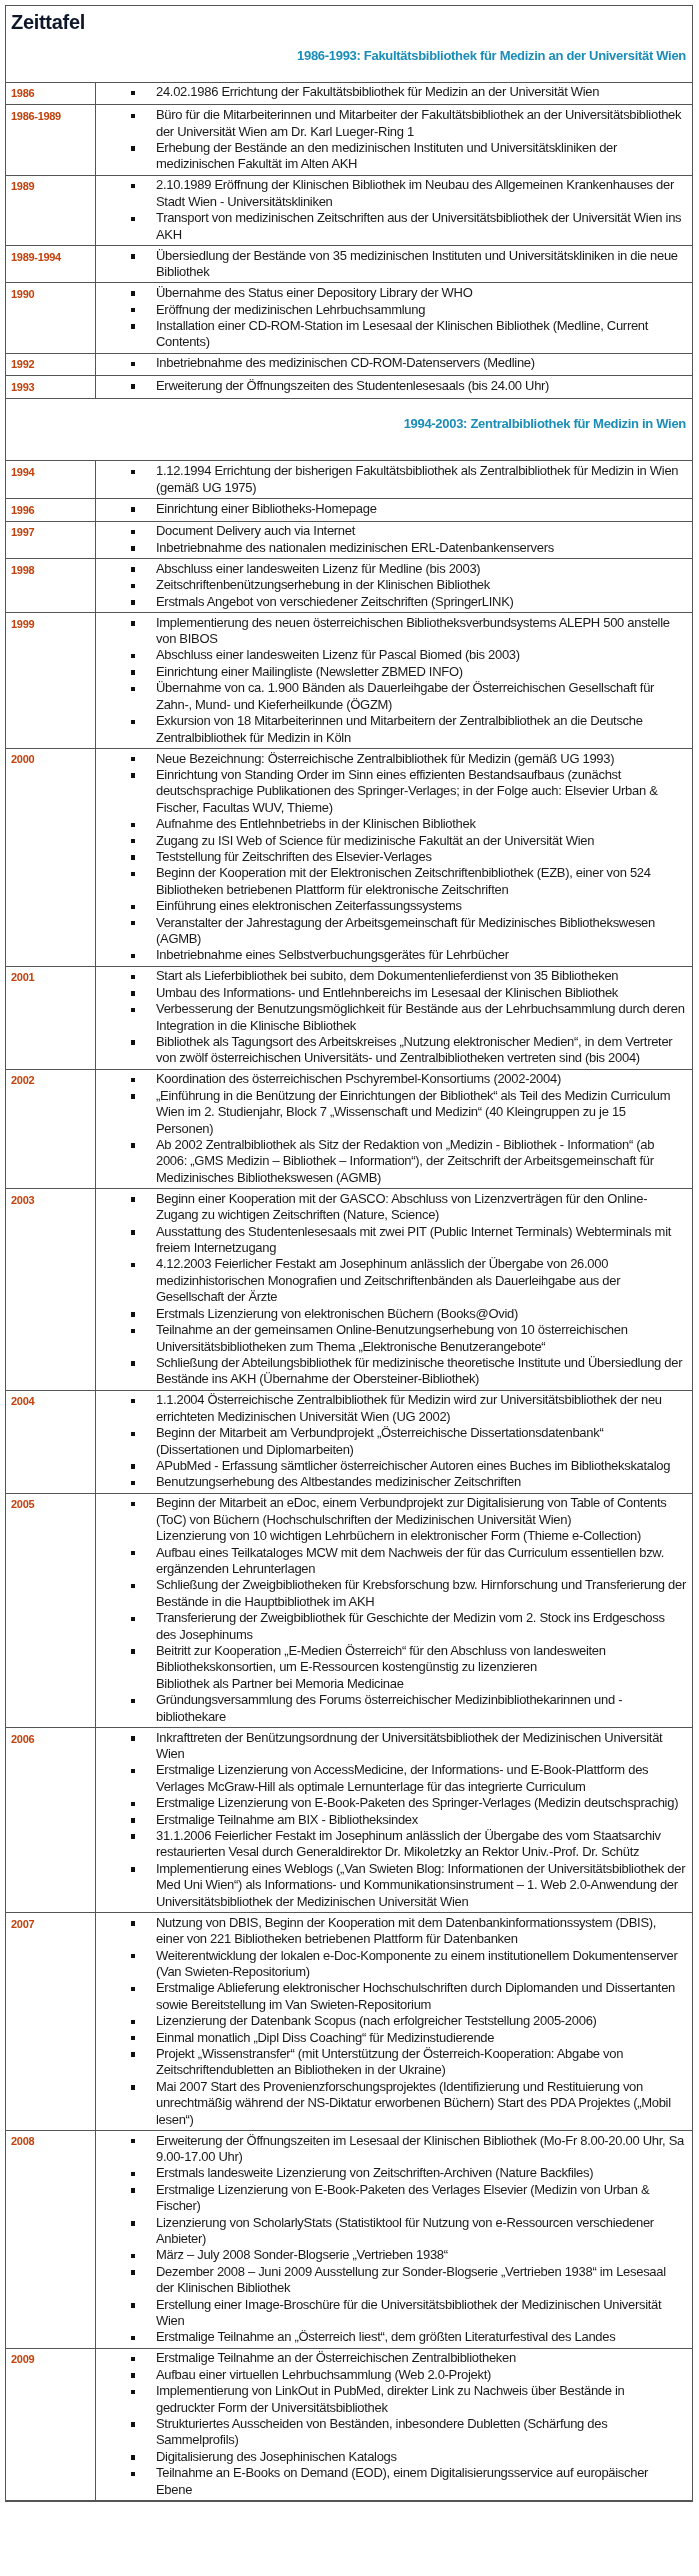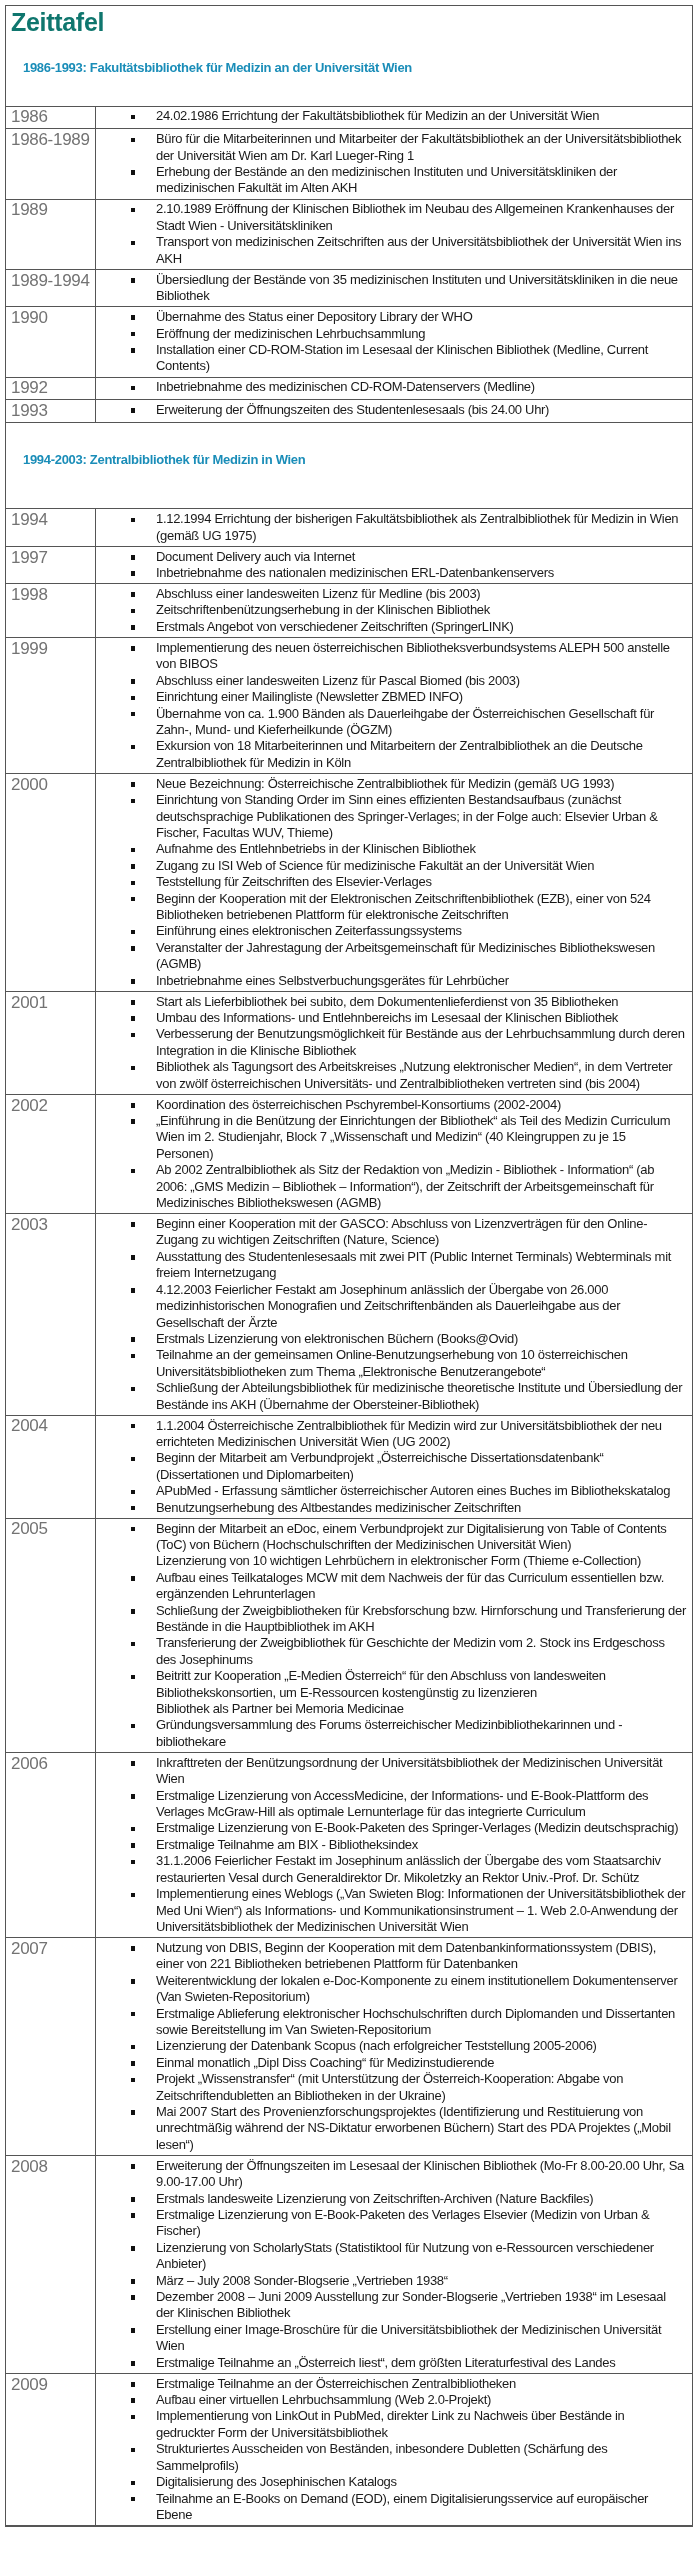--- a/index.html
+++ b/index.html
@@ -1,26 +1,26 @@
 <!DOCTYPE html>
 <html style="font-size:14.5px"><head>
 <meta charset="utf-8">
 <style>
   html, body { margin: 0; padding: 0; background: #ffffff; }
   body { width: 700px; font-family: "Liberation Sans", sans-serif; color: #1a1a1a; }
   .sheet { position: relative; margin: 4.5px 0 0 4.5px; width: 688px; border: 0.9px solid #555; box-sizing: border-box; }
   .title-cell { padding: 5.5px 5.5px 0 5.5px; }
-  .page-title { color: #0f766e; font-weight: bold; font-size: 25px; letter-spacing: -0.3px; line-height: 23.6px; margin: 0; }
+  .page-title { color: #0f172a; font-weight: bold; font-size: 20px; letter-spacing: -0.3px; line-height: 23.6px; margin: 0; }
   .section-head { border-bottom: 0.9px solid #555; padding: 9px 5.5px 16.4px 5.5px; }
   .section-head.first { padding-top: 12.7px; }
-  .section-title { color: #1a8db8; font-weight: bold; font-size: 13px; letter-spacing: -0.3px; margin: 12px; line-height: 18px; }
+  .section-title { color: #1a8db8; font-weight: bold; font-size: 13px; letter-spacing: -0.3px; margin: 0; line-height: 18px; text-align: right; }
   .section-head.later { padding-top: 16.4px; padding-bottom: 27px; }
   table.timeline { width: 100%; border-collapse: collapse; table-layout: fixed; }
   table.timeline td { border-bottom: 0.9px solid #555; vertical-align: top; padding: 0; }
-  td.year { width: 84px; border-right: 0.9px solid #555; padding: 2.7px 0 2.7px 5.5px !important; color: #737373; font-weight: normal; font-size: 17px; letter-spacing: -0.3px; line-height: 16.4px; }
+  td.year { width: 84px; border-right: 0.9px solid #555; padding: 2.7px 0 2.7px 5.5px !important; color: #c2410c; font-weight: bold; font-size: 11px; letter-spacing: -0.3px; line-height: 16.4px; }
   td.events { padding: 1.8px 5.5px 1.8px 0 !important; }
   ul.items { list-style: none; margin: 0; padding: 0; }
   ul.items li { position: relative; padding-left: 60px; font-size: 13px; line-height: 16.4px; letter-spacing: -0.3px; }
   ul.items li .bullet { position: absolute; left: 35px; top: 6.4px; width: 3.6px; height: 4.5px; background: #111; }
   ul.items li.cont { padding-left: 60px; }
 </style>
 </head>
 <body>
 
 <div class="sheet">
@@ -102,20 +102,28 @@
         <tbody>
           <tr>
             <td class="year">1994</td>
             <td class="events">
               <ul class="items">
                 <li><span class="bullet"></span><span>1.12.1994 Errichtung der bisherigen Fakultätsbibliothek als Zentralbibliothek für Medizin in Wien (gemäß UG 1975)</span></li>
               </ul>
             </td>
           </tr>
           <tr>
+            <td class="year">1996</td>
+            <td class="events">
+              <ul class="items">
+                <li><span class="bullet"></span><span>Einrichtung einer Bibliotheks-Homepage</span></li>
+              </ul>
+            </td>
+          </tr>
+          <tr>
             <td class="year">1997</td>
             <td class="events">
               <ul class="items">
                 <li><span class="bullet"></span><span>Document Delivery auch via Internet</span></li>
                 <li><span class="bullet"></span><span>Inbetriebnahme des nationalen medizinischen ERL-Datenbankenservers</span></li>
               </ul>
             </td>
           </tr>
           <tr>
             <td class="year">1998</td>

